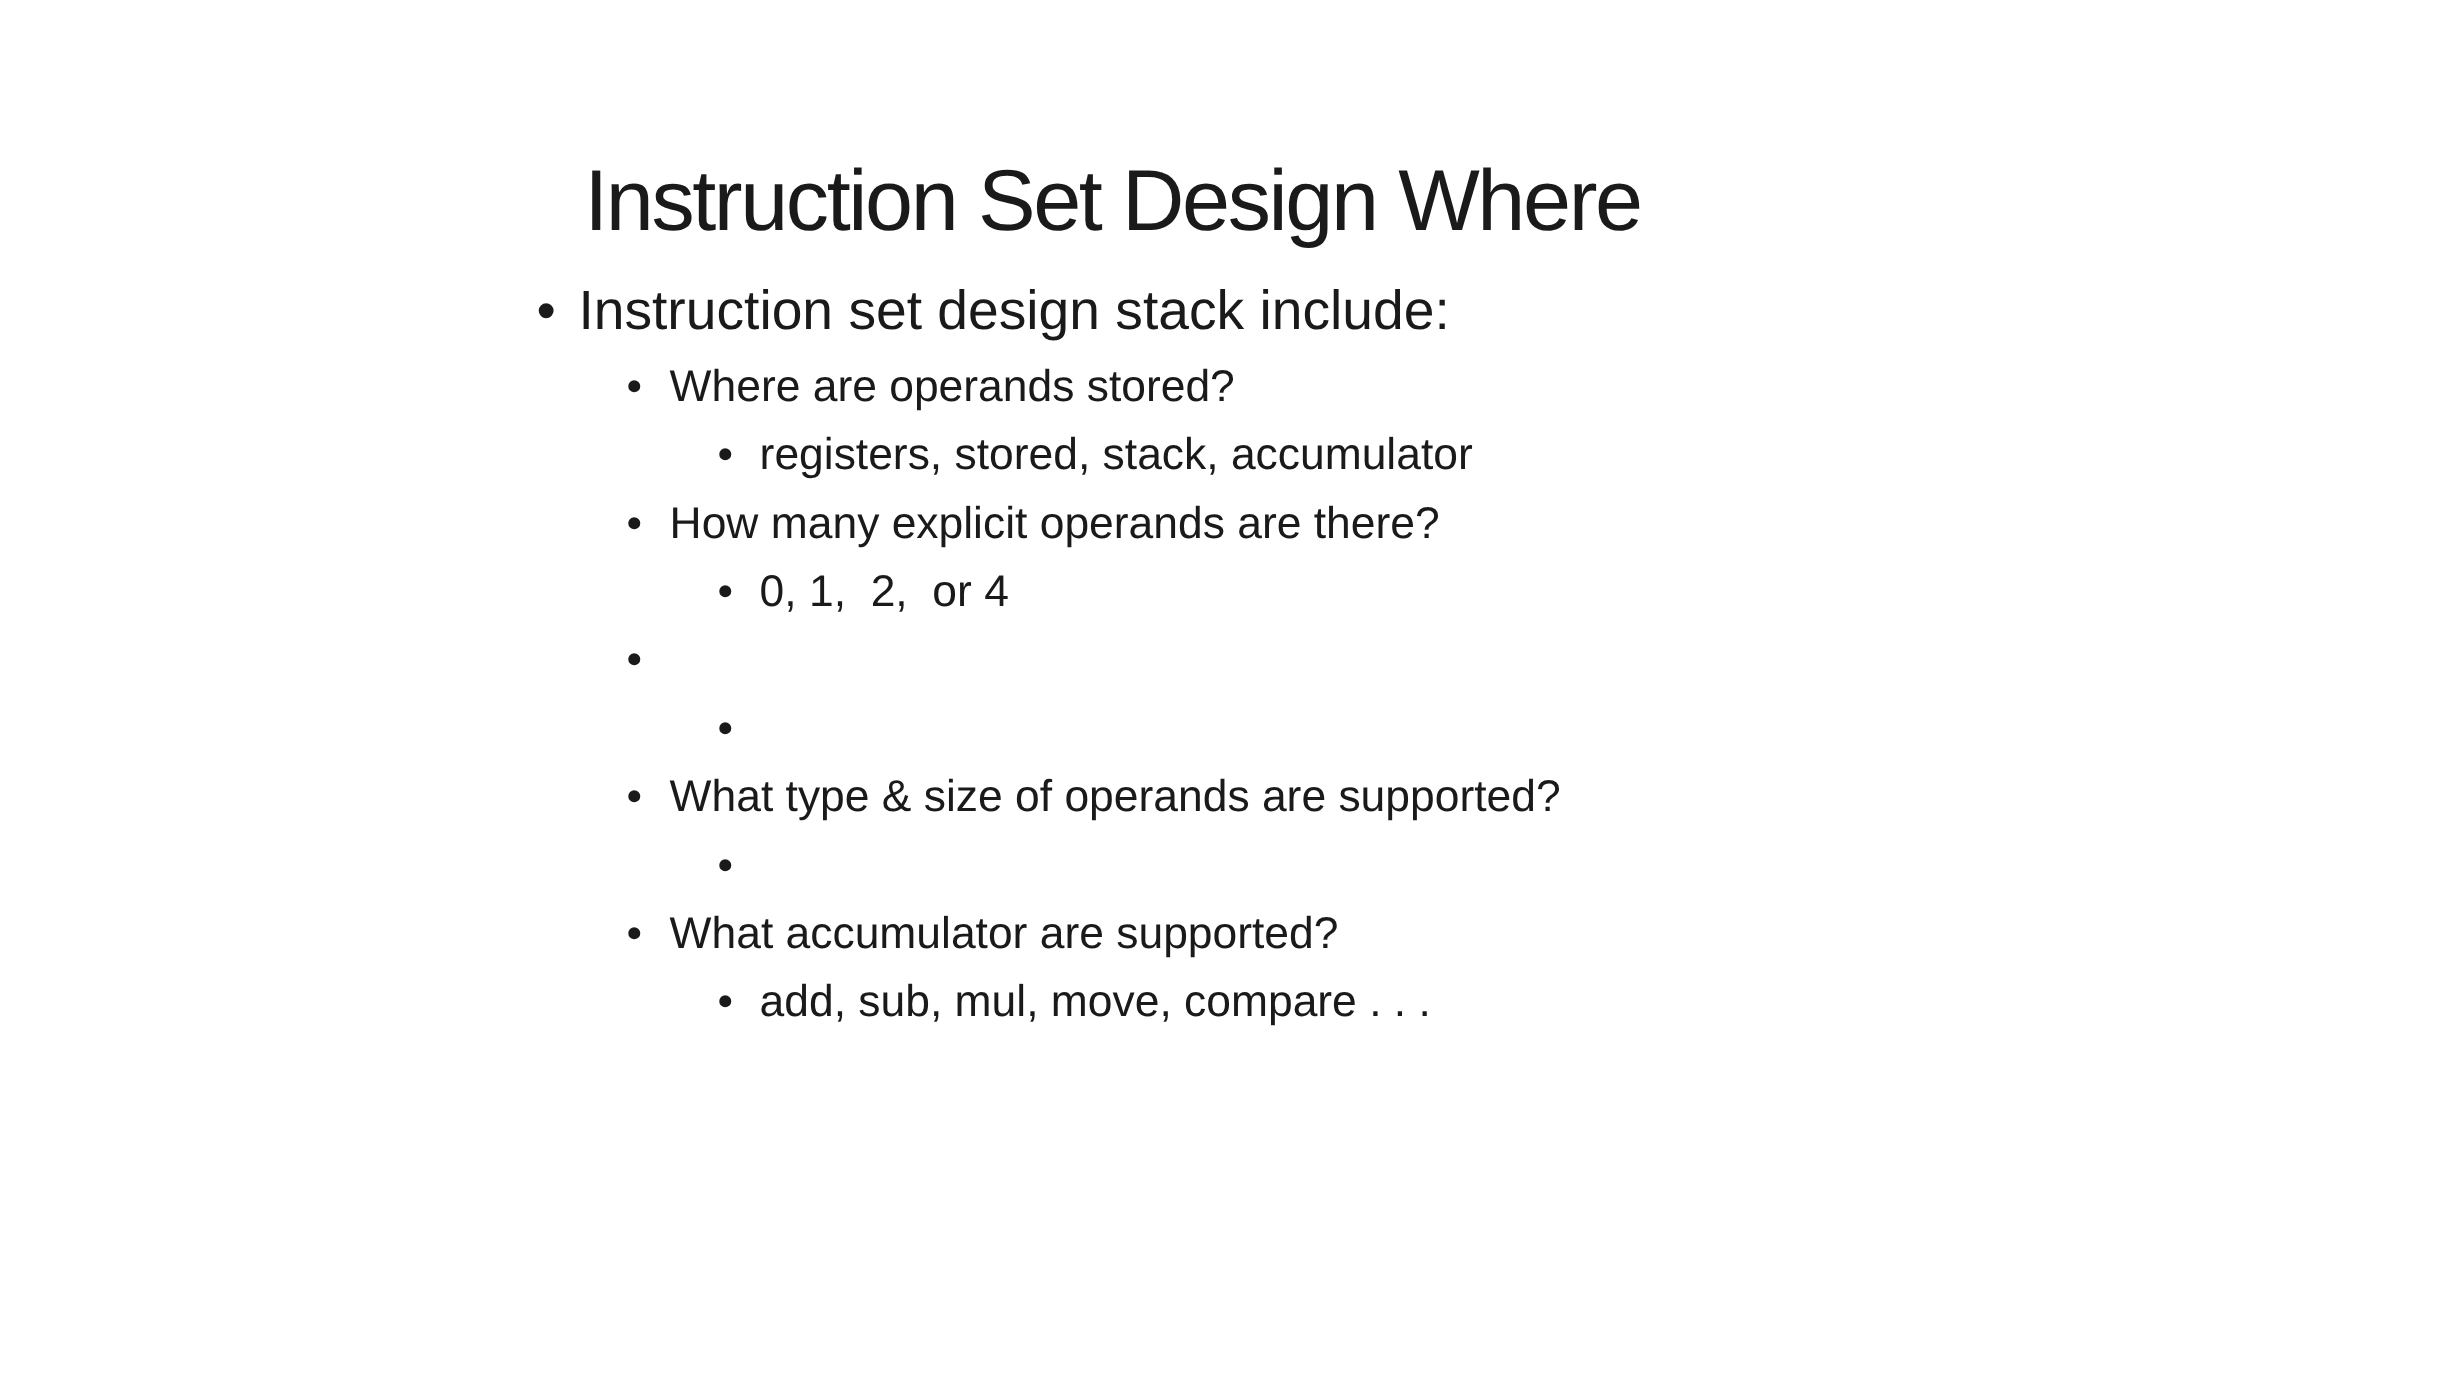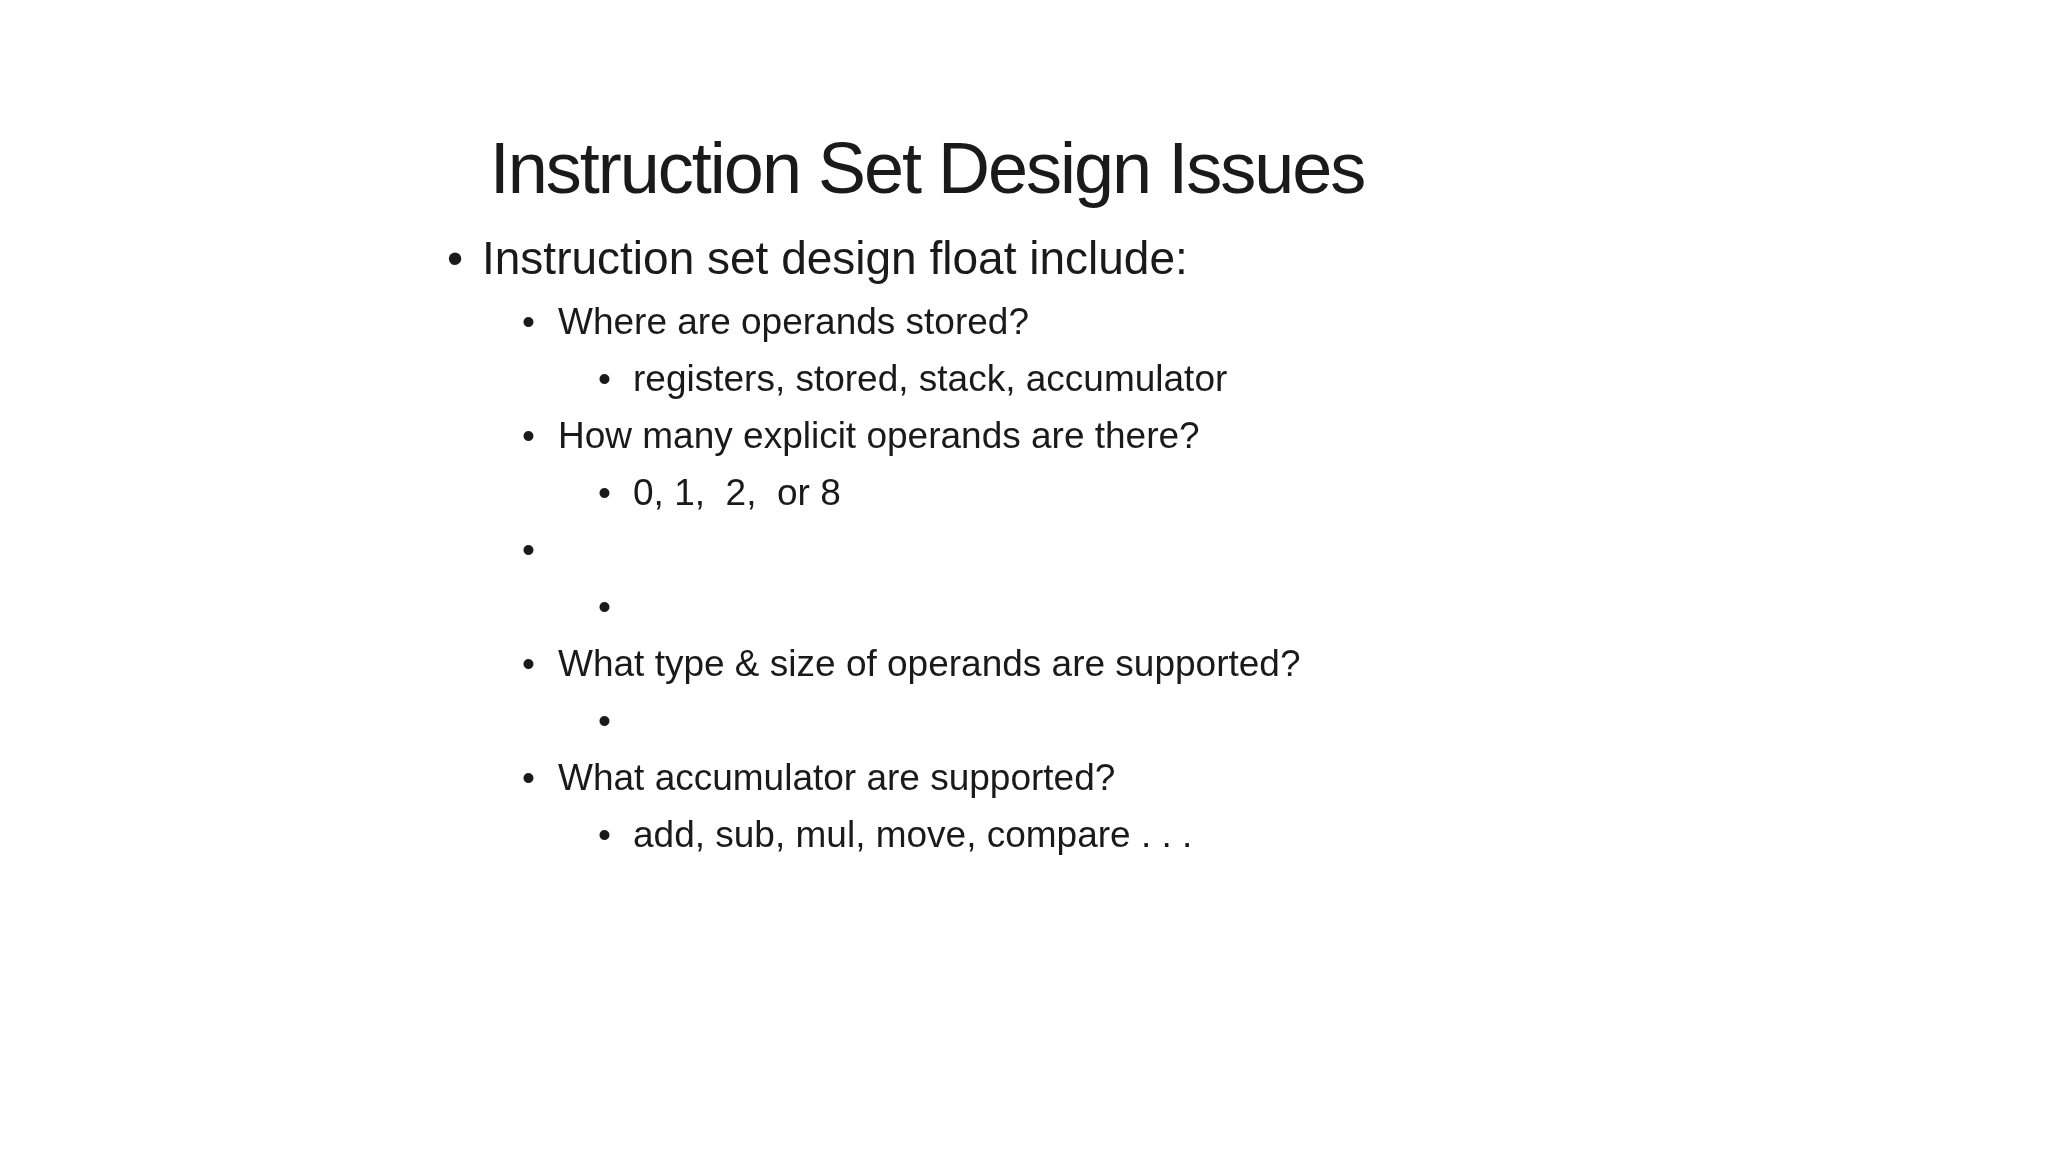--- a/index.html
+++ b/index.html
@@ -69,47 +69,47 @@
     font-size: 37px;
     padding-left: 151px;
   }
   .l3 .bullet { width: 35px; }
 </style>
 </head>
 <body>
 
 <div class="slide">
 
-  <h1 class="slide-title">Instruction Set Design Issues</h1>
+  <h1 class="slide-title">Instruction Set Design Where</h1>
 
   <div class="content">
 
     <div class="row l1">
       <span class="bullet">•</span>
-      <span class="txt">Instruction set design float include:</span>
+      <span class="txt">Instruction set design stack include:</span>
     </div>
 
     <div class="row l2">
       <span class="bullet">•</span>
       <span class="txt">Where are operands stored?</span>
     </div>
 
     <div class="row l3">
       <span class="bullet">•</span>
       <span class="txt">registers, stored, stack, accumulator</span>
     </div>
 
     <div class="row l2">
       <span class="bullet">•</span>
       <span class="txt">How many explicit operands are there?</span>
     </div>
 
     <div class="row l3">
       <span class="bullet">•</span>
-      <span class="txt">0, 1,  2,  or 8</span>
+      <span class="txt">0, 1,  2,  or 4</span>
     </div>
 
     <div class="row l2">
       <span class="bullet">•</span>
     </div>
 
     <div class="row l3">
       <span class="bullet">•</span>
     </div>
 

